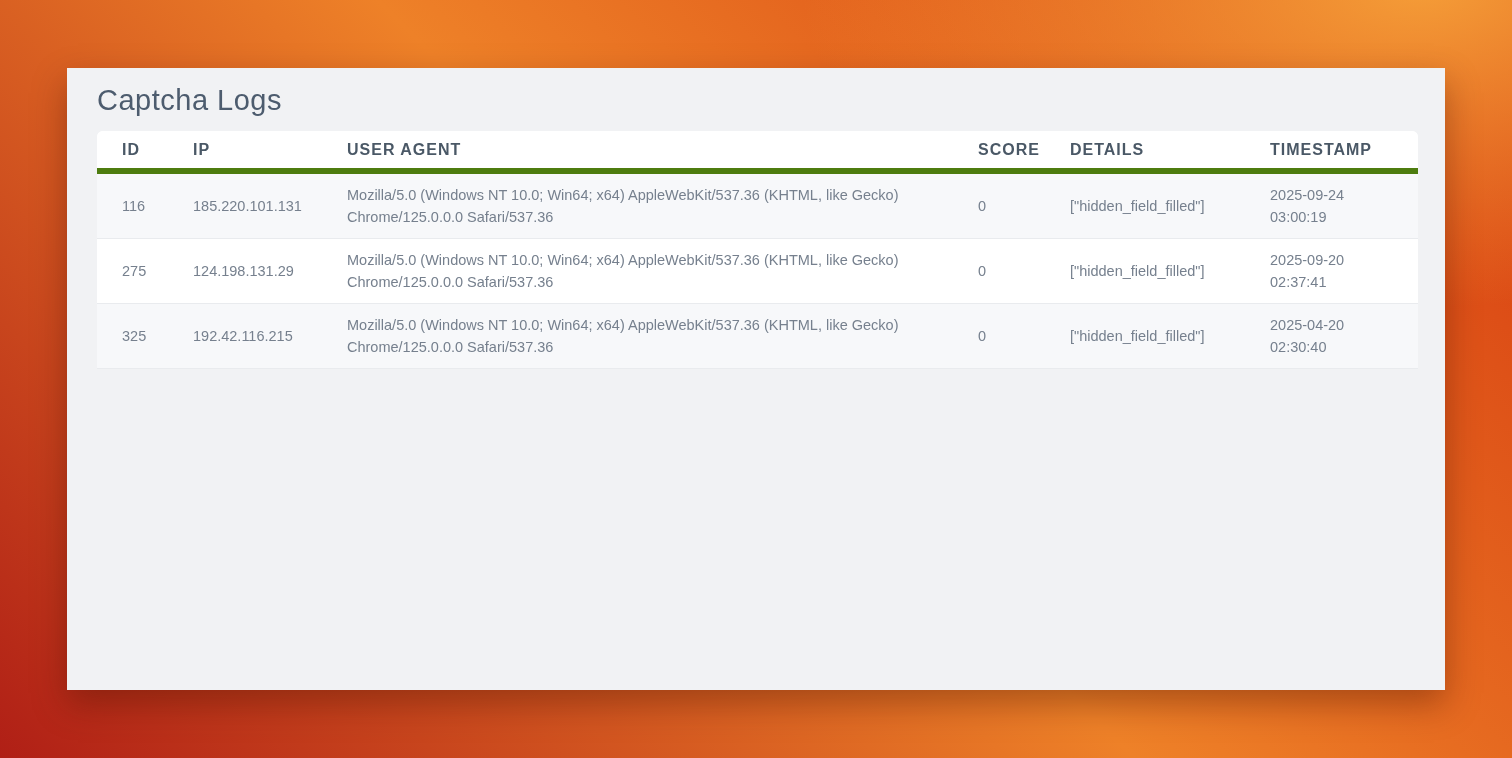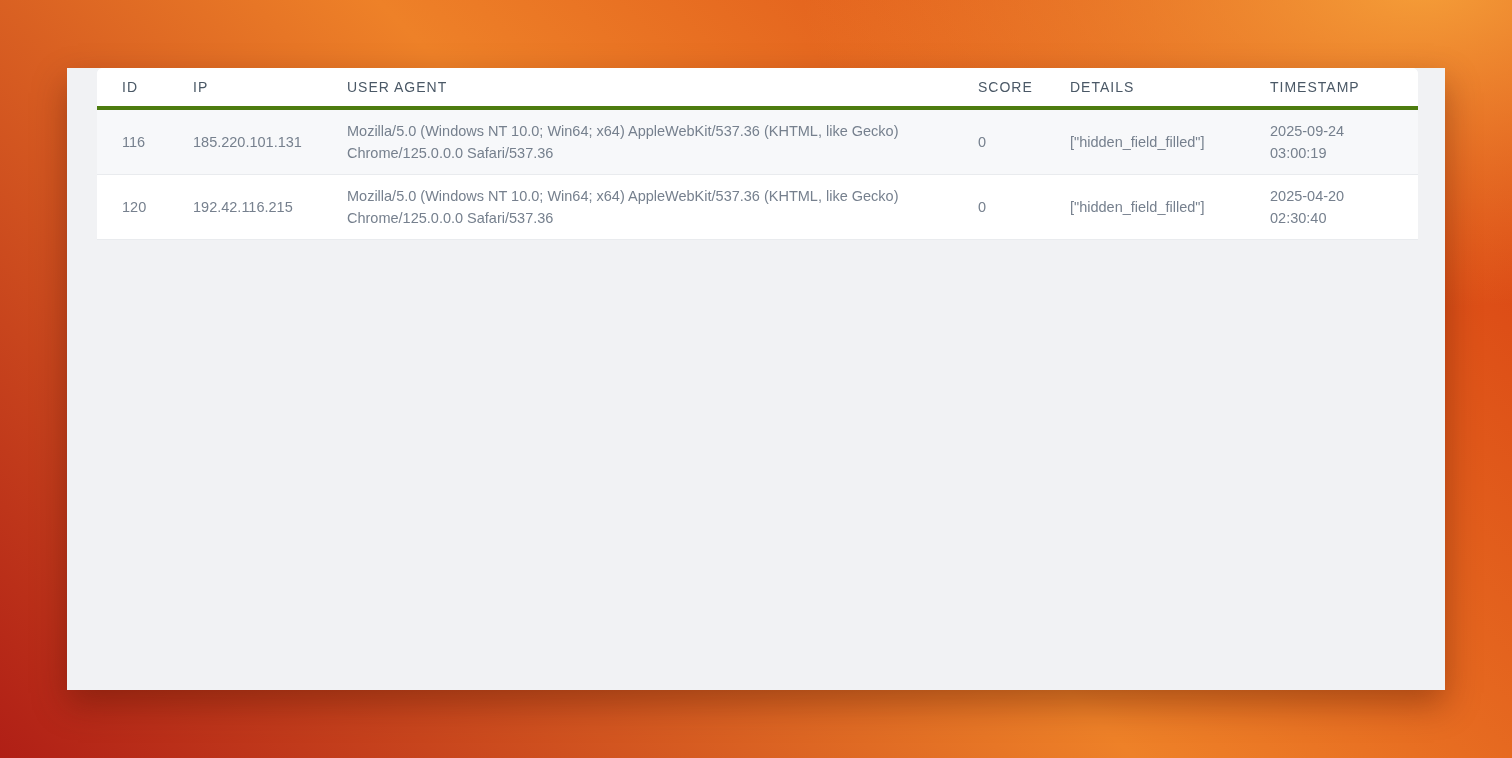--- a/index.html
+++ b/index.html
@@ -36,45 +36,46 @@
   table {
     width: 1321px;
     border-collapse: collapse;
     table-layout: fixed;
   }
   thead th {
     height: 40px;
     text-align: left;
     vertical-align: middle;
     padding: 0 14px 0 25px;
-    font-size: 14px;
-    font-weight: 400;
+    font-size: 16px;
+    font-weight: 700;
     letter-spacing: 1px;
     color: #4a5866;
     background: #ffffff;
-    border-bottom: 4px solid #4d7c0f;
+    border-bottom: 6px solid #4d7c0f;
     white-space: nowrap;
   }
   tbody td {
     height: 65px;
     vertical-align: middle;
     padding: 10px 14px 10px 25px;
     font-size: 14.5px;
     line-height: 22px;
     color: #76808e;
     border-bottom: 1px solid #e9ebee;
     word-wrap: break-word;
   }
   tbody tr:nth-child(odd) td { background: #f7f8fa; }
   tbody tr:nth-child(even) td { background: #ffffff; }
 </style>
 </head>
 <body>
 
 <div class="card">
+  <h1 class="card-title">Captcha Logs</h1>
   <div class="table-wrap">
     <table>
       <colgroup>
         <col style="width:71px">
         <col style="width:154px">
         <col style="width:631px">
         <col style="width:92px">
         <col style="width:200px">
         <col style="width:173px">
       </colgroup>
@@ -91,21 +92,29 @@
       <tbody>
           <tr>
             <td>116</td>
             <td>185.220.101.131</td>
             <td>Mozilla/5.0 (Windows NT 10.0; Win64; x64) AppleWebKit/537.36 (KHTML, like Gecko) Chrome/125.0.0.0 Safari/537.36</td>
             <td>0</td>
             <td>["hidden_field_filled"]</td>
             <td>2025-09-24 03:00:19</td>
           </tr>
           <tr>
-            <td>120</td>
+            <td>275</td>
+            <td>124.198.131.29</td>
+            <td>Mozilla/5.0 (Windows NT 10.0; Win64; x64) AppleWebKit/537.36 (KHTML, like Gecko) Chrome/125.0.0.0 Safari/537.36</td>
+            <td>0</td>
+            <td>["hidden_field_filled"]</td>
+            <td>2025-09-20 02:37:41</td>
+          </tr>
+          <tr>
+            <td>325</td>
             <td>192.42.116.215</td>
             <td>Mozilla/5.0 (Windows NT 10.0; Win64; x64) AppleWebKit/537.36 (KHTML, like Gecko) Chrome/125.0.0.0 Safari/537.36</td>
             <td>0</td>
             <td>["hidden_field_filled"]</td>
             <td>2025-04-20 02:30:40</td>
           </tr>
         </tbody>
     </table>
   </div>
 </div>

